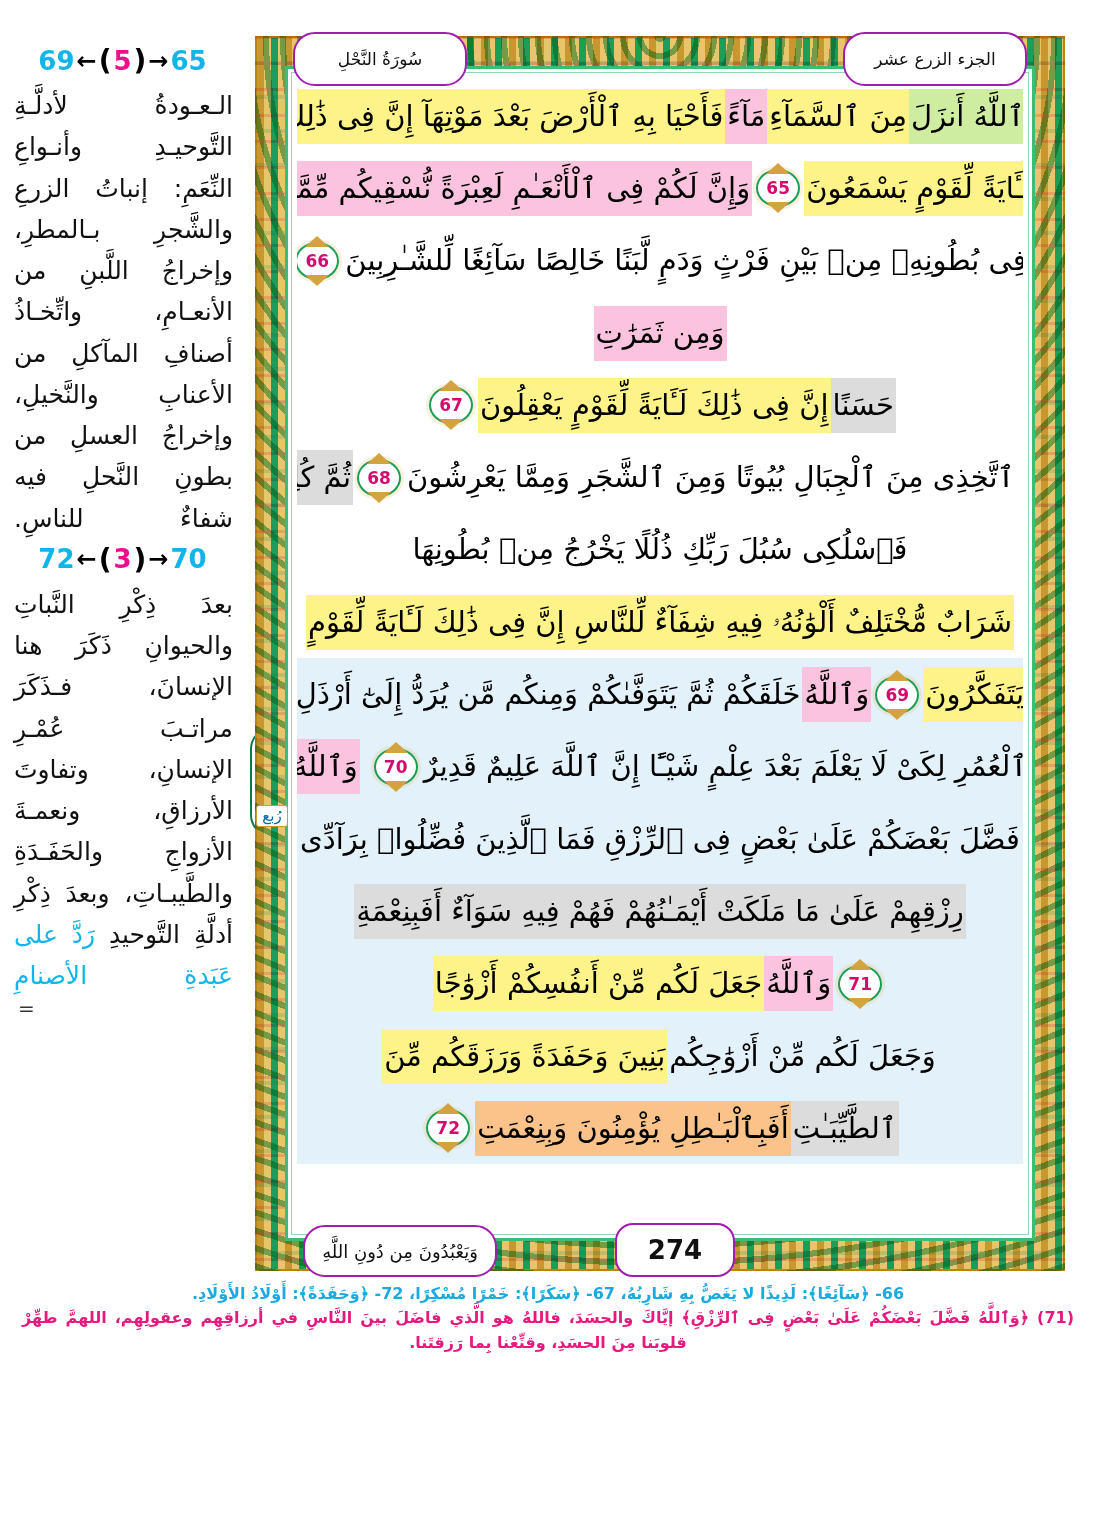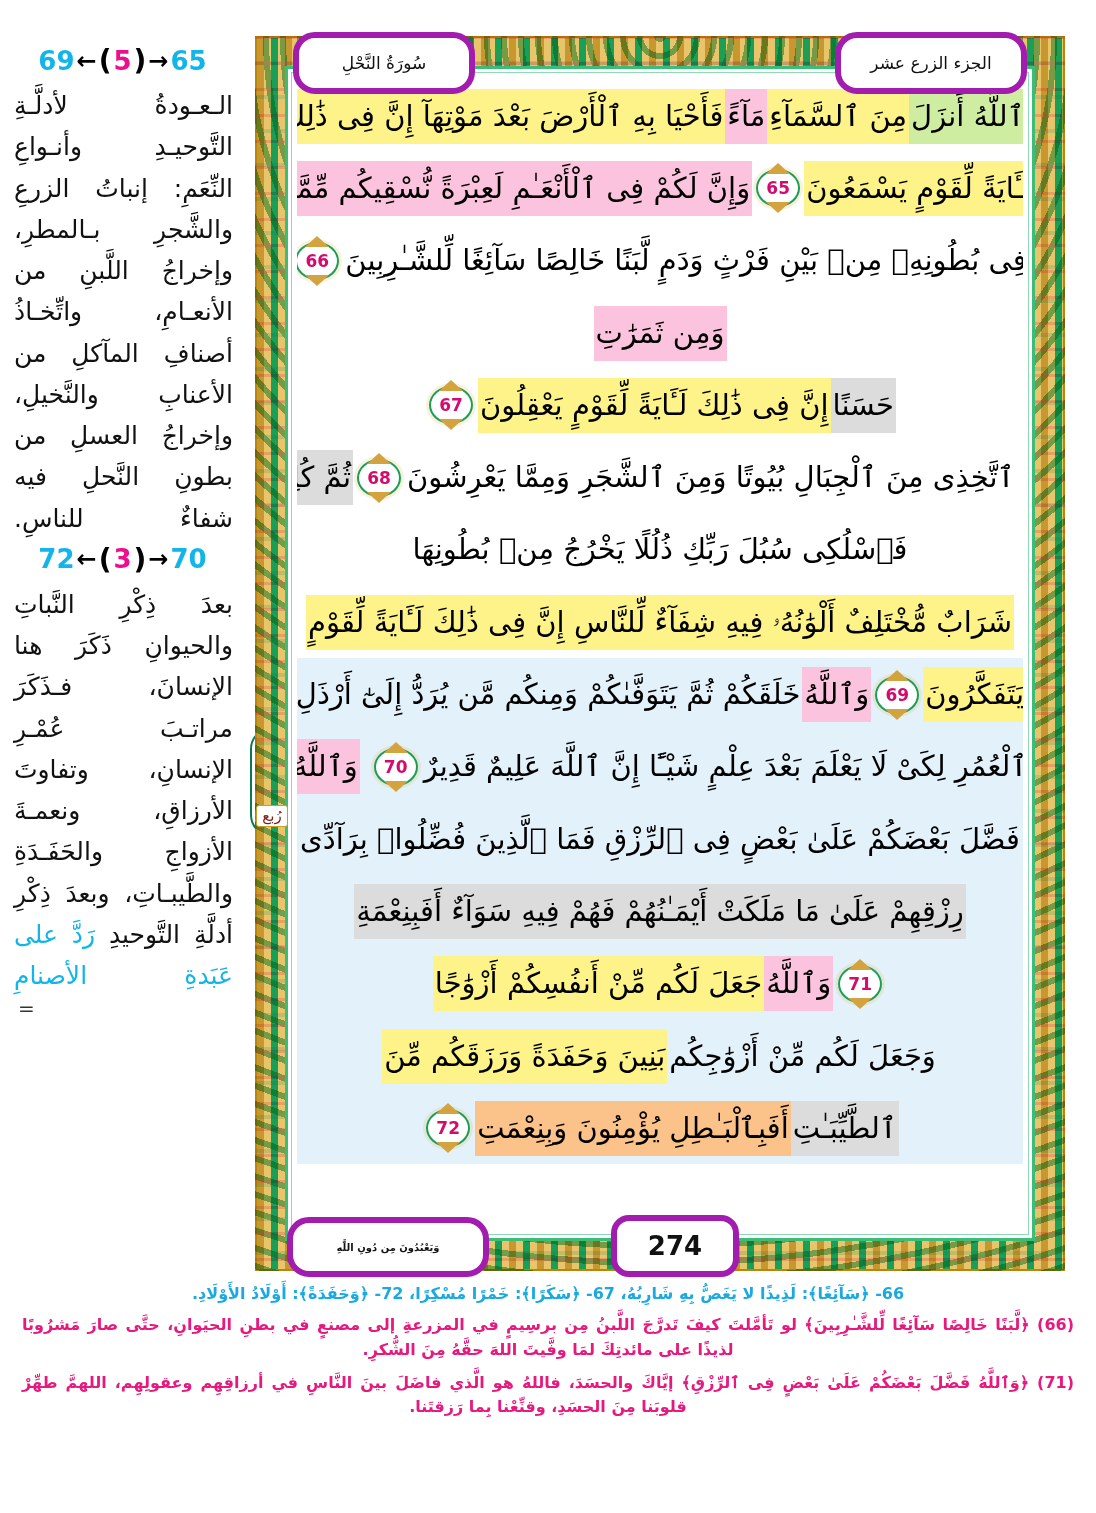--- a/index.html
+++ b/index.html
@@ -43,21 +43,21 @@
     border:2px solid #0a7a4e;border-radius:22px;background:#fff;
     display:flex;align-items:flex-end;justify-content:center;
     box-sizing:border-box;overflow:hidden;
   }
   .rubu .orn{
     position:absolute;top:8px;left:50%;transform:translateX(-50%);
     width:28px;height:52px;
   }
   .rubu .lbl{
     position:relative;z-index:2;margin-bottom:8px;
-    font-size:15px;color:#7f1d1d;border:1px solid #c8a028;
+    font-size:15px;color:#0369a1;border:1px solid #c8a028;
     padding:1px 5px;border-radius:3px;background:#fff;
     font-family:"DejaVu Sans",sans-serif;
   }
 
   
   .quran-frame{
     position:absolute;left:255px;top:36px;width:810px;height:1235px;
     box-sizing:border-box;
   }
   .border-outer{
@@ -83,28 +83,28 @@
     border:3px solid #3bbd78;background:#ffffff;
     box-sizing:border-box;
   }
   .border-inner-line2{
     position:absolute;left:36px;top:36px;right:36px;bottom:36px;
     border:1px solid #8fd9b4;box-sizing:border-box;
   }
 
   
   .cartouche{
-    position:absolute;background:#fff;border:6px solid #a21caf;
+    position:absolute;background:#fff;border:2px solid #a21caf;
     border-radius:22px;display:flex;align-items:center;justify-content:center;
     font-size:17px;color:#111;white-space:nowrap;padding:2px 10px;
     font-family:"DejaVu Sans",sans-serif;z-index:6;
   }
   .cart-surah{left:38px;top:-4px;width:150px;height:46px;}
   .cart-juz{right:38px;top:-4px;width:160px;height:46px;}
-  .cart-catch{left:32px;bottom:-6px;width:170px;height:44px;font-size:10px;font-weight:bold;}
+  .cart-catch{left:48px;bottom:-6px;width:170px;height:44px;font-size:18px;}
   .cart-page{
     left:50%;transform:translateX(-50%);bottom:-6px;width:96px;height:46px;
     border-radius:18px;font-size:26px;font-weight:bold;margin-left:15px;
   }
 
   
   .text-area{
     position:absolute;left:42px;top:44px;right:42px;bottom:44px;
     background:#ffffff;
     display:flex;flex-direction:column;
@@ -161,21 +161,21 @@
 
   
   .footnotes{
     position:absolute;left:0;right:0;top:1282px;height:215px;
     direction:rtl;text-align:center;padding:0 22px;box-sizing:border-box;
   }
   .fn-line{
     font-family:"DejaVu Sans","Liberation Sans",sans-serif;
     font-weight:bold;
   }
-  .fn-blue{color:#1aa9e0;font-size:16px;line-height:1.5;margin-bottom:7px;}
+  .fn-blue{color:#1aa9e0;font-size:16px;line-height:1.5;}
   .fn-red{color:#e6197f;font-size:16px;line-height:1.55;margin-bottom:8px;text-align:justify;text-align-last:center;}
 </style>
 </head>
 <body>
 
 <div class="sidebar">
 
   <div class="range-bar">
     <span class="range-num">69</span>
     <span class="range-arrow">←</span>
@@ -306,15 +306,14 @@
         <span class="seg hl-o">أَفَبِٱلْبَـٰطِلِ يُؤْمِنُونَ وَبِنِعْمَتِ</span>
         <span class="ayah-no">
           <span class="disc">72</span>
         </span>
       </div>
     </div>
 </div>
 
 <div class="footnotes">
   <div class="fn-line fn-blue">66- ﴿سَآئِغًا﴾: لَذِيذًا لا يَغَصُّ بِهِ شَارِبُهُ، 67- ﴿سَكَرًا﴾: خَمْرًا مُسْكِرًا، 72- ﴿وَحَفَدَةً﴾: أَوْلَادُ الأَوْلَادِ.</div>
-  <div class="fn-line fn-red">(66) ﴿لَّبَنًا خَالِصًا سَآئِغًا لِّلشَّـٰرِبِينَ﴾ لو تَأمَّلتَ كيفَ تَدرَّجَ اللَّبنُ مِن برسِيمٍ في المزرعةِ إلى مصنعٍ في بطنِ الحيَوانِ، حتَّى صارَ مَشرُوبًا لذيذًا على مائدتِكَ لمَا وفَّيتَ اللهَ حقَّهُ مِنَ الشُّكرِ.</div>
   <div class="fn-line fn-red">(71) ﴿وَٱللَّهُ فَضَّلَ بَعْضَكُمْ عَلَىٰ بَعْضٍ فِى ٱلرِّزْقِ﴾ إيَّاكَ والحسَدَ، فاللهُ هو الَّذي فاضَلَ بينَ النَّاسِ في أرزاقِهِم وعقولِهِم، اللهمَّ طهِّرْ قلوبَنا مِنَ الحسَدِ، وقنِّعْنا بِما رَزقتَنا.</div>
 </div>
 
 </body></html>

